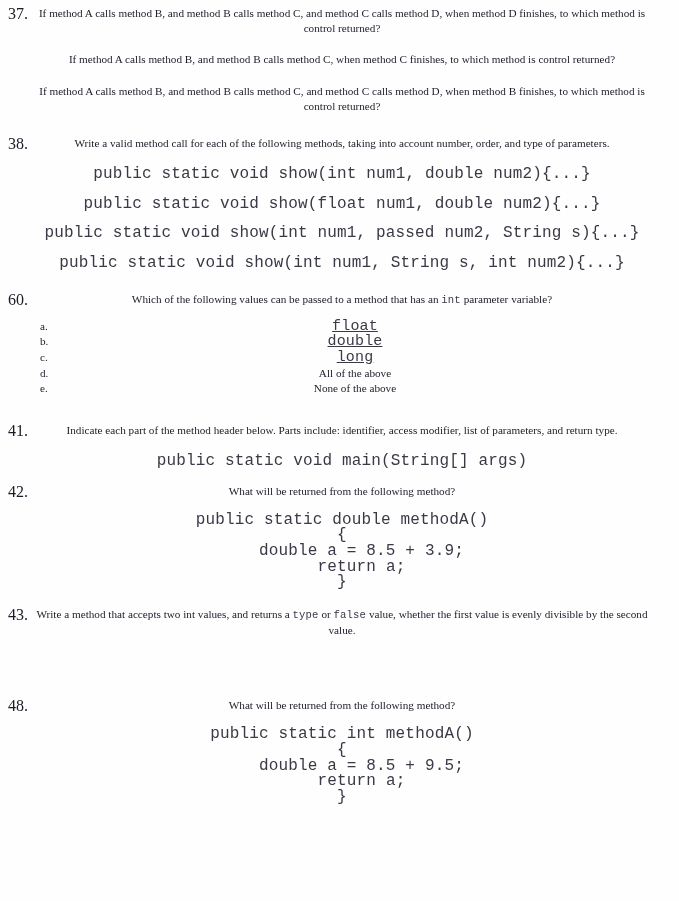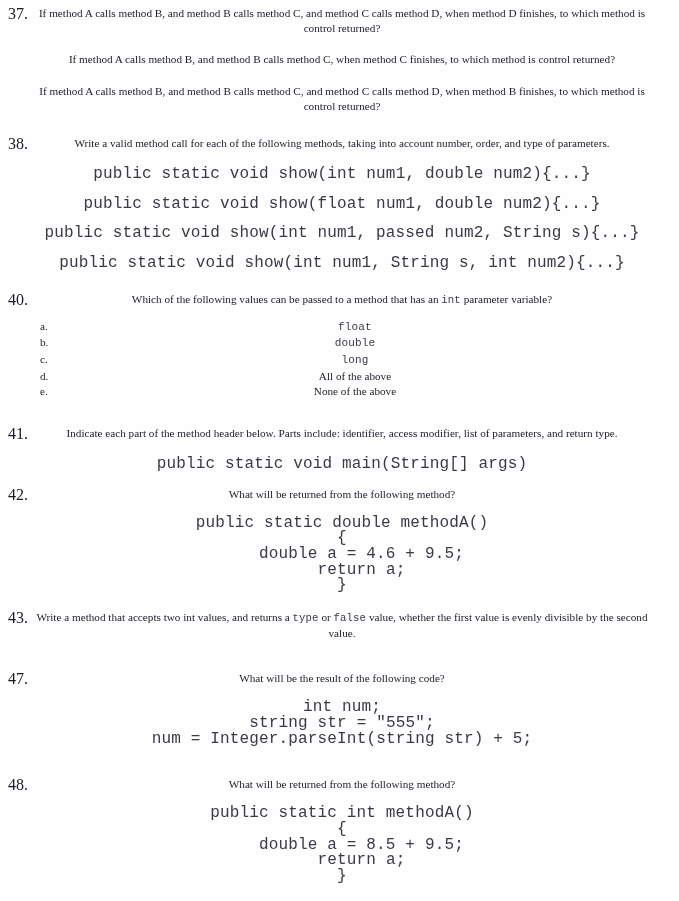--- a/index.html
+++ b/index.html
@@ -91,23 +91,24 @@
   }
   .opt-letter {
     position: absolute;
     left: 4px;
     top: 0;
     font-size: 11.2px;
     color: #1b1b28;
   }
   .opt-mono {
     font-family: "Liberation Mono", "DejaVu Sans Mono", monospace;
-    font-size: 11px;
+    font-size: 15px;
     color: #3a3a46;
     letter-spacing: 0.15px;
+    text-decoration: underline;
   }
   .opt-serif {
     font-family: "Liberation Serif", "DejaVu Serif", serif;
   }
 
   .sp-6  { height: 6px; }
   .sp-11 { height: 11px; }
   .sp-14 { height: 14px; }
   .sp-16 { height: 16px; }
   .sp-20 { height: 20px; }
@@ -146,21 +147,21 @@
       <div class="sp-14"></div>
       <pre class="code">public static void show(int num1, passed num2, String s){...}</pre>
       <div class="sp-14"></div>
       <pre class="code">public static void show(int num1, String s, int num2){...}</pre>
     </div>
   </div>
 
   <div class="sp-20"></div>
 
   <div class="q">
-    <span class="q-num">40.</span>
+    <span class="q-num">60.</span>
     <div class="q-body">
       <p class="para"><span>Which of the following values can be passed to a method that has an </span><code class="inline">int</code><span> parameter variable?</span></p>
       <div class="sp-11"></div>
       <ul class="opts">
         <li class="opt">
           <span class="opt-letter">a.</span>
           <span class="opt-mono">float</span>
         </li>
         <li class="opt">
           <span class="opt-letter">b.</span>
@@ -195,47 +196,37 @@
 
   <div class="sp-14"></div>
 
   <div class="q">
     <span class="q-num">42.</span>
     <div class="q-body">
       <p class="para">What will be returned from the following method?</p>
       <div class="sp-14"></div>
       <pre class="code">public static double methodA()
 {
-    double a = 4.6 + 9.5;
+    double a = 8.5 + 3.9;
     return a;
 }</pre>
     </div>
   </div>
 
   <div class="sp-16"></div>
 
   <div class="q">
     <span class="q-num">43.</span>
     <div class="q-body">
       <p class="para"><span>Write a method that accepts two int values, and returns a </span><code class="inline">type</code><span> or </span><code class="inline">false</code><span> value, whether the first value is evenly divisible by the second value.</span></p>
     </div>
   </div>
 
   <div class="sp-30"></div>
 
-  <div class="q">
-    <span class="q-num">47.</span>
-    <div class="q-body">
-      <p class="para">What will be the result of the following code?</p>
-      <div class="sp-14"></div>
-      <pre class="code">int num;
-string str = "555";
-num = Integer.parseInt(string str) + 5;</pre>
-    </div>
-  </div>
 
   <div class="sp-30"></div>
 
   <div class="q">
     <span class="q-num">48.</span>
     <div class="q-body">
       <p class="para">What will be returned from the following method?</p>
       <div class="sp-14"></div>
       <pre class="code">public static int methodA()
 {

